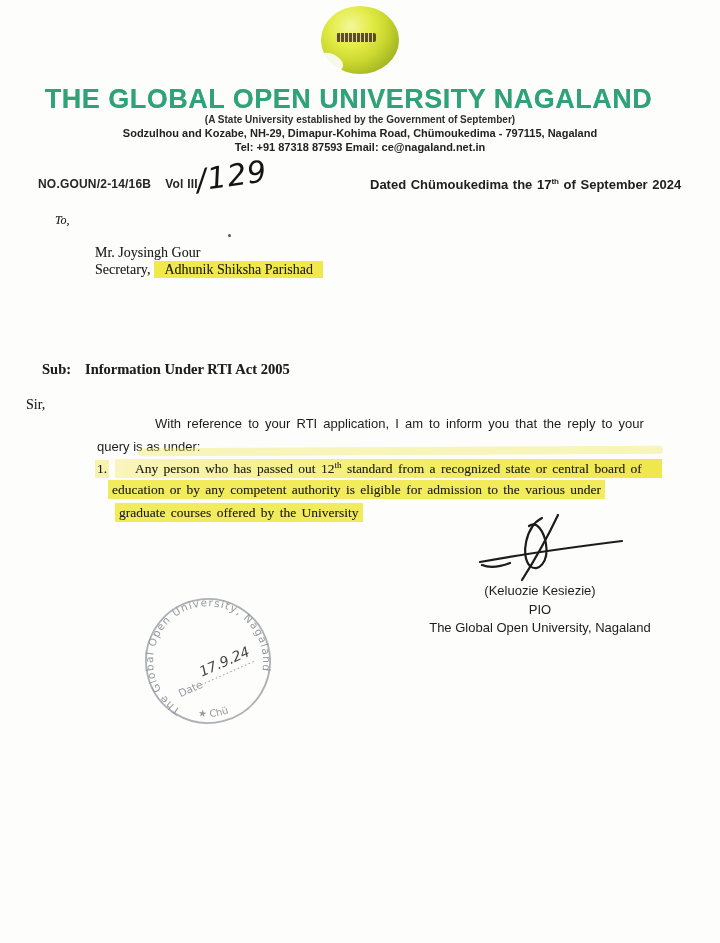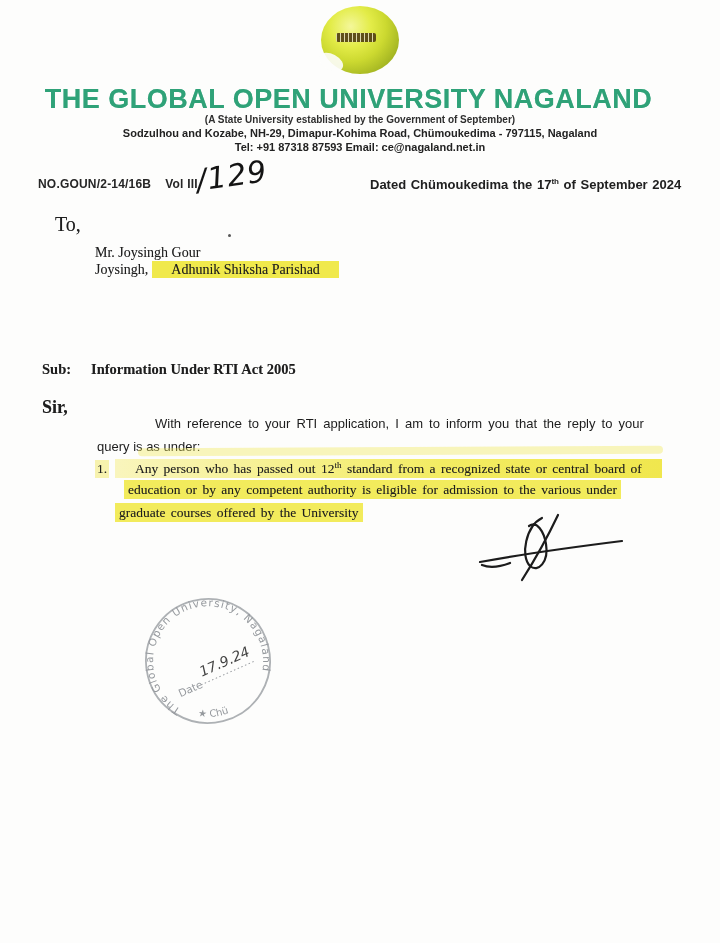--- a/index.html
+++ b/index.html
@@ -36,35 +36,35 @@
   .refline{position:absolute;left:38px;top:177px;font-size:12px;font-weight:bold;color:#262626;letter-spacing:.2px;}
   .refline .vol{margin-left:14px;}
   .hw-number{
     position:absolute;left:196px;top:158px;font-family:"DejaVu Sans",sans-serif;
     font-style:italic;font-size:30px;color:#141414;transform:rotate(-8deg);letter-spacing:1px;
   }
   .dateline{position:absolute;left:346px;top:177px;width:330px;font-size:13px;font-weight:bold;color:#202020;word-spacing:1px;padding-left:24px;}
   .dateline sup{font-size:8px;}
   
   .serif{font-family:"Liberation Serif",serif;text-shadow:0 0 .4px rgba(30,30,30,.35);}
-  .to{position:absolute;left:55px;top:213px;font-size:20px;}
+  .to{position:absolute;left:55px;top:213px;font-size:12px;font-style:italic;}
   .dot-artifact{position:absolute;left:228px;top:234px;width:3px;height:3px;border-radius:50%;background:#3a3a3a;opacity:.85;}
   .addr-name{position:absolute;left:95px;top:245px;font-size:14px;}
   .addr-desig{position:absolute;left:95px;top:262px;font-size:14px;}
-  .hl-org{background:#f0e94c;padding:1px 19px;margin-left:4px;}
+  .hl-org{background:#f0e94c;padding:1px 10px;margin-left:4px;}
   
   .subline{position:absolute;left:42px;top:361px;font-size:14.5px;font-weight:bold;}
-  .subline .sub-text{margin-left:20px;}
-  .sir{position:absolute;left:42px;top:397px;font-size:18px;font-weight:bold;}
+  .subline .sub-text{margin-left:14px;}
+  .sir{position:absolute;left:26px;top:397px;font-size:14px;}
   .para1{position:absolute;left:155px;top:416px;font-size:13px;word-spacing:2.5px;color:#1c1c1c;}
   .para2{position:absolute;left:97px;top:439px;font-size:13px;color:#1c1c1c;}
   .streak{position:absolute;left:138px;top:447px;width:525px;height:8px;background:#f1e85a;opacity:.4;border-radius:4px;transform:rotate(-.3deg);}
   .item-num{position:absolute;left:95px;top:460px;font-size:13.5px;background:#f7f2ae;padding:1px 2px;}
   .item-l1{position:absolute;left:115px;top:459px;font-size:13.5px;word-spacing:2px;}
-  .item-l2{position:absolute;left:124px;top:482px;font-size:13.5px;word-spacing:2px;}
+  .item-l2{position:absolute;left:108px;top:482px;font-size:13.5px;word-spacing:2px;}
   .item-l3{position:absolute;left:115px;top:505px;font-size:13.5px;word-spacing:2px;}
   .hl1{background:linear-gradient(90deg,#f9f5bd 0%,#f3ec62 60%,#f0e74e 100%);padding:2px 20px;}
   .hl2{background:#f2eb5c;padding:2px 4px;}
   .item-l1 sup,.para1 sup{font-size:9px;}
   
   .signature{position:absolute;left:470px;top:512px;}
   .sigblock{position:absolute;left:392px;top:582px;width:296px;text-align:center;font-size:13px;line-height:18.5px;color:#1d1d1d;}
   .stamp{position:absolute;left:120px;top:585px;opacity:.92;}
 </style>
 </head>
@@ -86,21 +86,21 @@
   </div>
   <div class="hw-number">/129</div>
   <div class="dateline">
     <span>Dated Chümoukedima the 17</span><sup>th</sup><span> of September 2024</span>
   </div>
 
   <div class="to serif">To,</div>
   <div class="dot-artifact"></div>
   <div class="addr-name serif">Mr. Joysingh Gour</div>
   <div class="addr-desig serif">
-    <span>Joysingh,</span><span class="hl-org">Adhunik Shiksha Parishad</span>
+    <span>Secretary,</span><span class="hl-org">Adhunik Shiksha Parishad</span>
   </div>
 
   <div class="subline serif">
     <span>Sub:</span><span class="sub-text">Information Under RTI Act 2005</span>
   </div>
 
   <div class="sir serif">Sir,</div>
   <div class="para1">With reference to your RTI application, I am to inform you that the reply to your</div>
   <div class="para2">query is as under:</div>
   <div class="streak"></div>
@@ -117,20 +117,25 @@
   </div>
 
   <svg class="signature" width="160" height="70" viewBox="0 0 160 70">
     <g fill="none" stroke="#1c1c1c" stroke-width="2.2" stroke-linecap="round">
       <path d="M72,6 C56,14 50,44 60,54 C68,61 79,50 76,32 C74,20 67,8 59,14"></path>
       <path d="M10,50 C42,44 104,35 152,29"></path>
       <path d="M88,3 C79,22 66,46 52,68"></path>
       <path d="M12,53 C22,57 32,54 40,51"></path>
     </g>
   </svg>
+  <div class="sigblock">
+    <div>(Keluozie Kesiezie)</div>
+    <div>PIO</div>
+    <div>The Global Open University, Nagaland</div>
+  </div>
 
   <svg class="stamp" width="175" height="155" viewBox="0 0 175 155">
     <defs>
       <path id="arcTop" d="M -38,40 A 55,55 0 1 1 38,40"></path>
       <path id="arcBot" d="M -32,46 A 56,56 0 0 0 32,46"></path>
     </defs>
     <g transform="translate(88,76) rotate(-14)" font-family="DejaVu Sans, sans-serif">
       <circle r="62" fill="none" stroke="#979ba0" stroke-width="1.8" opacity="0.85"></circle>
       <text font-size="10.5" letter-spacing="1.1" fill="#8d9196">
         <textPath href="#arcTop">The Global Open University, Nagaland</textPath>

